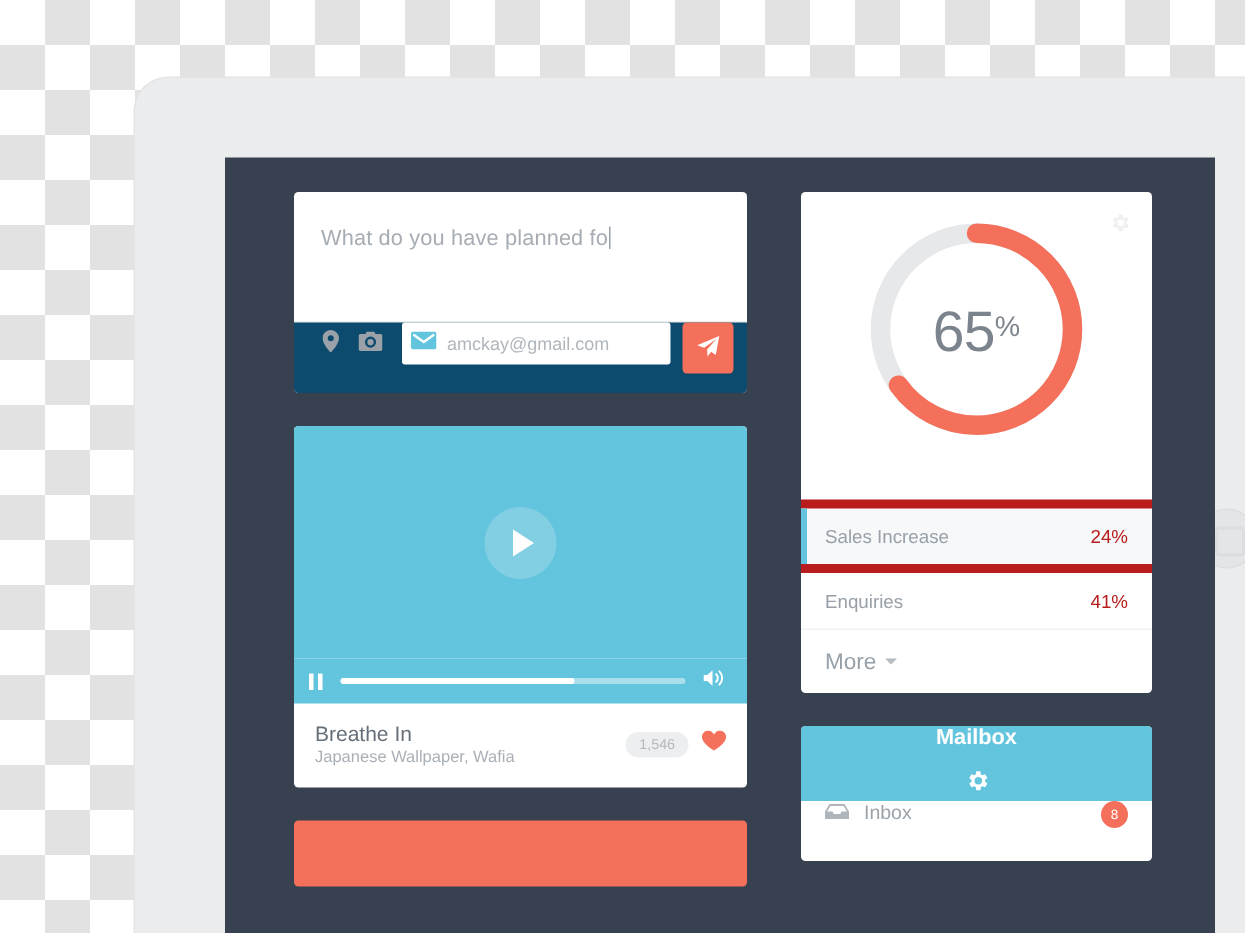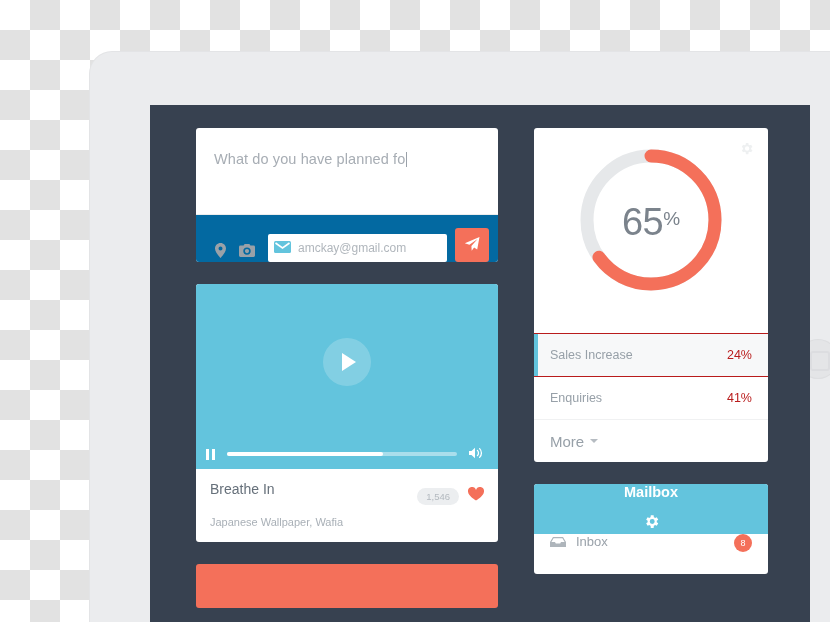--- a/index.html
+++ b/index.html
@@ -104,24 +104,24 @@
   .caret {
     display: inline-block;
     width: 1px;
     height: 15px;
     background: #9aa1a9;
     vertical-align: -3px;
     margin-left: 1px;
   }
   .compose-foot {
     height: 48px;
-    background: #0369a1;
+    background: #0c4a6e;
     border-top: 1px solid #eceded;
     display: flex;
-    align-items: flex-end;
+    align-items: flex-start;
     padding: 0 9px 0 12px;
     box-sizing: border-box;
   }
   .icon-btn {
     width: 24px;
     height: 24px;
     display: flex;
     align-items: center;
     justify-content: center;
     margin-right: 3px;
@@ -217,21 +217,21 @@
   }
   .meta {
     padding: 12px 14px 14px 14px;
     display: flex;
     align-items: flex-start;
   }
   .meta-txt { flex: 1; }
   .track-title {
     font-size: 14px;
     color: #66707a;
-    margin-bottom: 19px;
+    margin-bottom: 2px;
   }
   .track-artist {
     font-size: 11px;
     color: #a9b0b7;
   }
   .meta-right {
     display: flex;
     align-items: center;
     padding-top: 6px;
   }
@@ -282,21 +282,21 @@
   .donut-pct {
     font-size: 19px;
     vertical-align: 10px;
   }
 
   .stat-row {
     display: flex;
     align-items: center;
     height: 43px;
     padding: 0 16px;
-    border-top: 1px solid #b91c1c;
+    border-top: 6px solid #b91c1c;
     position: relative;
     box-sizing: border-box;
     justify-content: flex-end;
   }
   .stat-row.active {
     background: #f7f8f9;
   }
   .stat-row.active:before {
     content: "";
     position: absolute;

